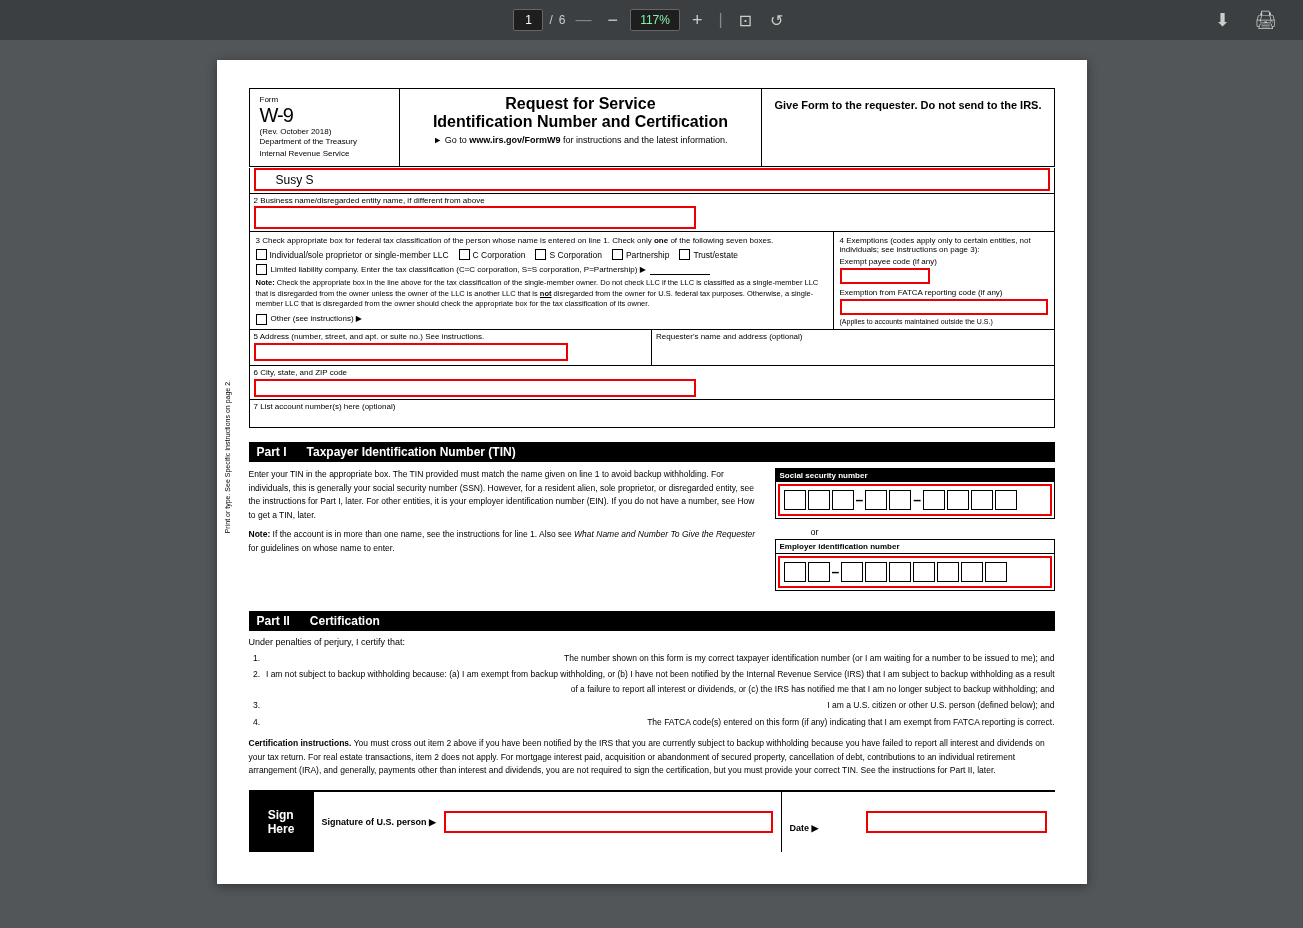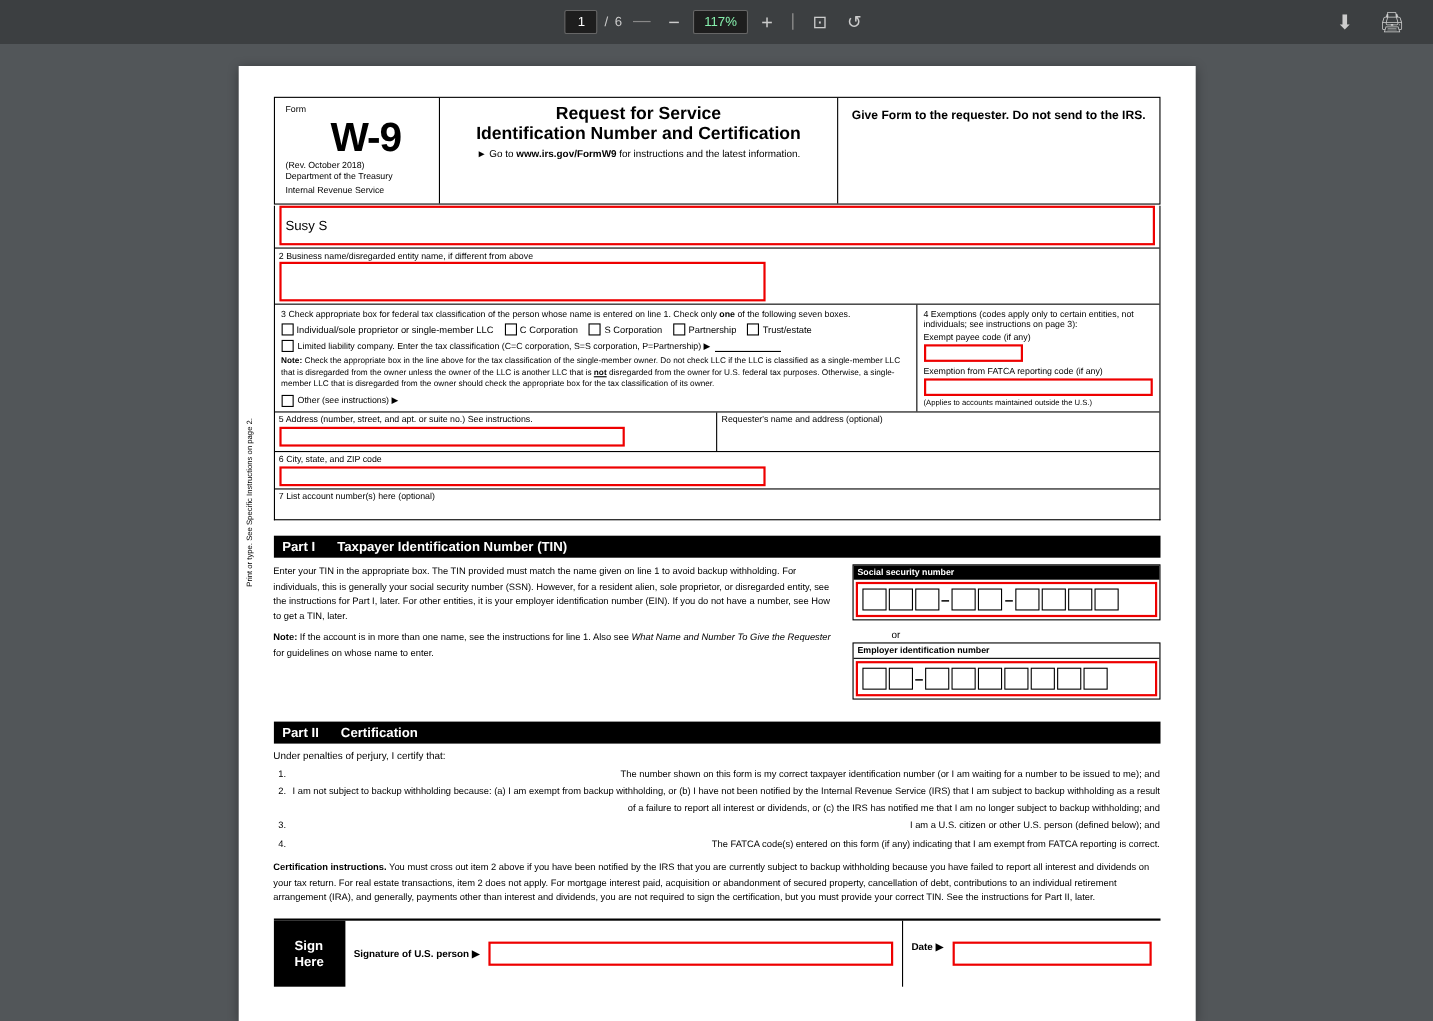--- a/index.html
+++ b/index.html
@@ -105,24 +105,23 @@
       align-items: stretch;
       border: 1px solid #000;
       margin-bottom: 0;
     }
     .form-header-left {
       border-right: 1px solid #000;
       padding: 6px 10px;
       min-width: 150px;
     }
     .form-w9 {
-      font-size: 37px;
-      font-weight: bold;
+      font-size: 20px;
+      font-weight: normal;
       letter-spacing: -1px;
-      margin-left: 41px;
     }
     .form-date {
       font-size: 8px;
     }
     .form-dept {
       font-size: 8px;
       line-height: 1.5;
     }
     .form-header-center {
       flex: 1;
@@ -159,24 +158,24 @@
     .field-row {
       border-bottom: 1px solid #000;
     }
     .field-label {
       font-size: 8px;
       padding: 2px 4px 0 4px;
     }
     .field-input {
       border: 2px solid #e00;
       margin: 1px 4px 2px 4px;
-      height: 36px;
+      height: 23px;
       display: block;
       font-size: 12px;
-      padding: 2px 4px;
+      padding: 2px 20px;
       width: calc(100% - 8px);
     }
     .field-input.narrow {
       width: 55%;
     }
 
     
     .tax-class-row {
       display: flex;
       border-bottom: 1px solid #000;
@@ -433,23 +432,24 @@
       margin-right: 8px;
       white-space: nowrap;
     }
     .sign-sig-input {
       border: 2px solid #e00;
       height: 22px;
       flex: 1;
     }
     .sign-date-area {
       display: flex;
-      align-items: flex-start;
+      align-items: flex-end;
       padding: 19px 8px;
       min-width: 220px;
+      gap: 39px;
     }
     .sign-date-label {
       font-size: 9px;
       font-weight: bold;
       margin-right: 8px;
     }
     .sign-date-input {
       border: 2px solid #e00;
       height: 22px;
       flex: 1;

